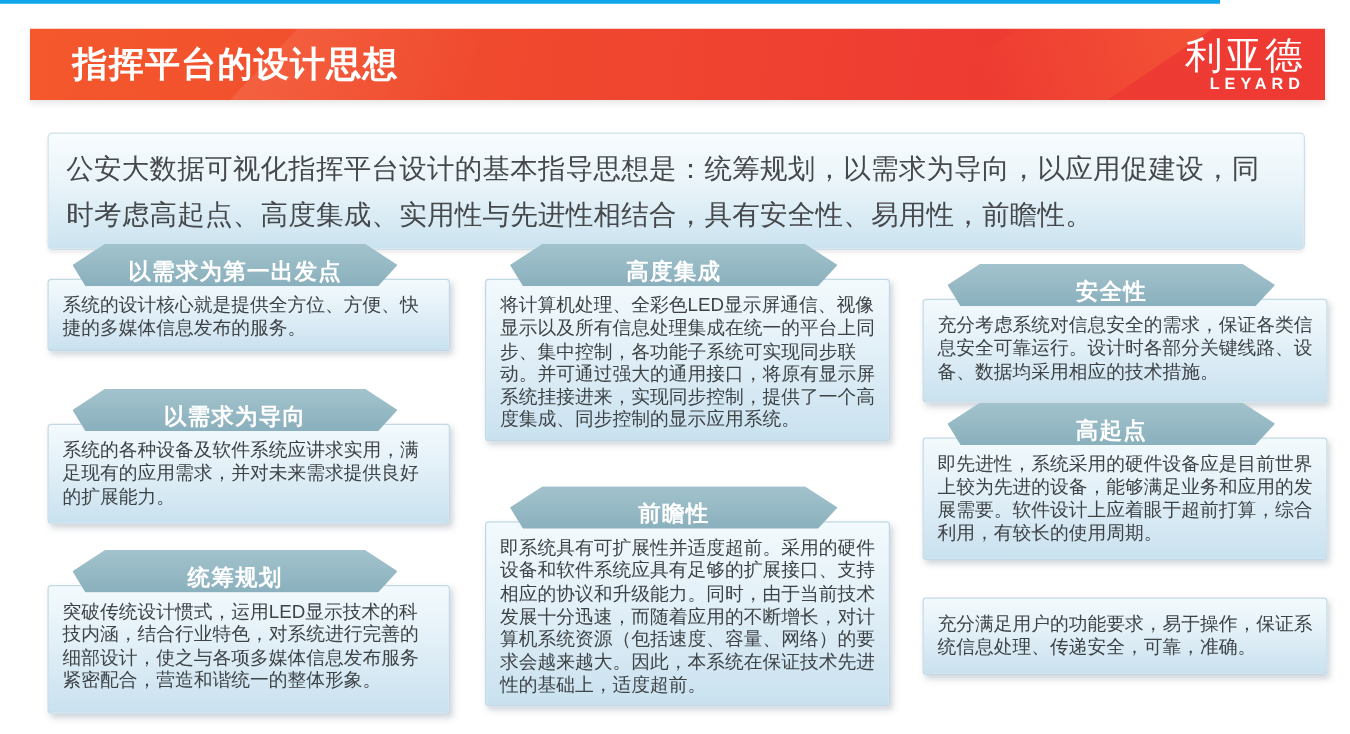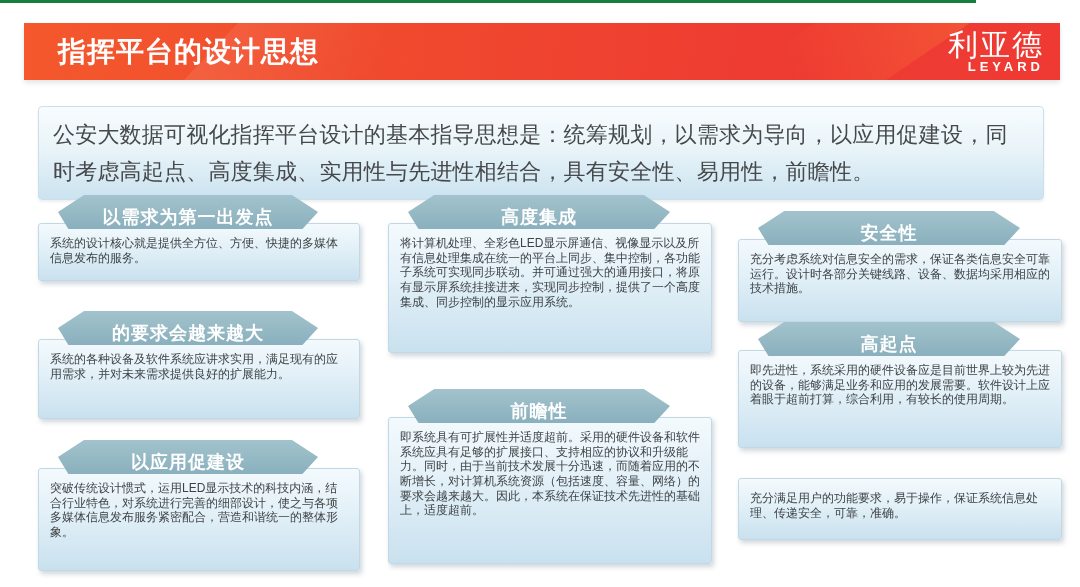--- a/index.html
+++ b/index.html
@@ -6,21 +6,21 @@
   html, body { width: 1080px; height: 587px; }
   body {
     font-family: "Liberation Sans", "DejaVu Sans", sans-serif;
     background: #ffffff;
     overflow: hidden;
   }
   .slide {
     position: relative;
     width: 976px; height: 587px;
     background: #ffffff;
-    border-top: 3px solid #15803d;
+    border-top: 3px solid #0ea5e9;
   }
 
   
   .header {
     position: absolute;
     left: 24px; top: 20px;
     width: 1036px; height: 57px;
     background: linear-gradient(97deg, #f4582c 0%, #f04a2e 35%, #ee3c32 70%, #ee3a33 100%);
     box-shadow: 0 3px 5px rgba(0,0,0,0.10);
     overflow: hidden;
@@ -79,21 +79,21 @@
   .banner span {
     color: #ffffff; font-size: 18px; font-weight: bold; letter-spacing: 1px;
   }
   .box {
     position: relative; z-index: 1;
     background: linear-gradient(180deg, #f3fafd 0%, #e4f1f8 40%, #c9e1ef 100%);
     border: 1px solid #c2d9e5; border-radius: 3px;
     box-shadow: 2px 3px 5px rgba(100,120,135,0.30);
     padding: 12px 11px 6px 11px;
   }
-  .box p { font-size: 12px; line-height: 1.22; color: #3e4346; }
+  .box p { font-size: 15px; line-height: 1.22; color: #3e4346; }
 
   
   .col1 .card-a .box { min-height: 58px; }
   .col1 .card-b { margin-top: 30px; }
   .col1 .card-b .box { min-height: 80px; }
   .col1 .card-c { margin-top: 21px; }
   .col1 .card-c .box { min-height: 103px; }
 
   .col2 .card-a .box { min-height: 130px; }
   .col2 .card-b { margin-top: 36px; }
@@ -128,29 +128,29 @@
     <div class="card card-a">
       <div class="banner">
         <span>以需求为第一出发点</span>
       </div>
       <div class="box">
         <p>系统的设计核心就是提供全方位、方便、快捷的多媒体信息发布的服务。</p>
       </div>
     </div>
     <div class="card card-b">
       <div class="banner">
-        <span>的要求会越来越大</span>
+        <span>以需求为导向</span>
       </div>
       <div class="box">
         <p>系统的各种设备及软件系统应讲求实用，满足现有的应用需求，并对未来需求提供良好的扩展能力。</p>
       </div>
     </div>
     <div class="card card-c">
       <div class="banner">
-        <span>以应用促建设</span>
+        <span>统筹规划</span>
       </div>
       <div class="box">
         <p>突破传统设计惯式，运用LED显示技术的科技内涵，结合行业特色，对系统进行完善的细部设计，使之与各项多媒体信息发布服务紧密配合，营造和谐统一的整体形象。</p>
       </div>
     </div>
   </div>
 
   <div class="col col2">
     <div class="card card-a">
       <div class="banner">

